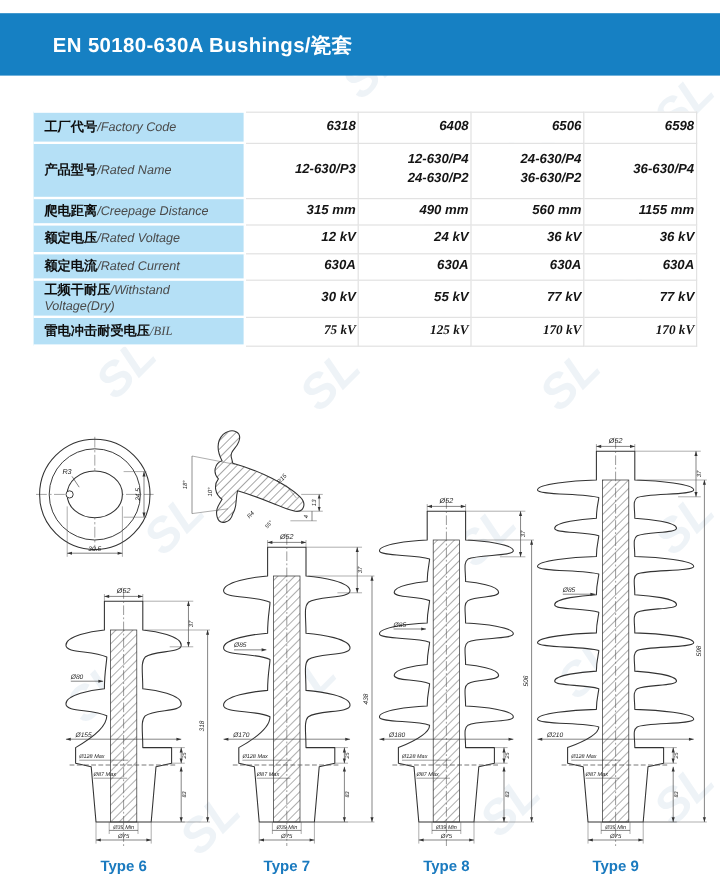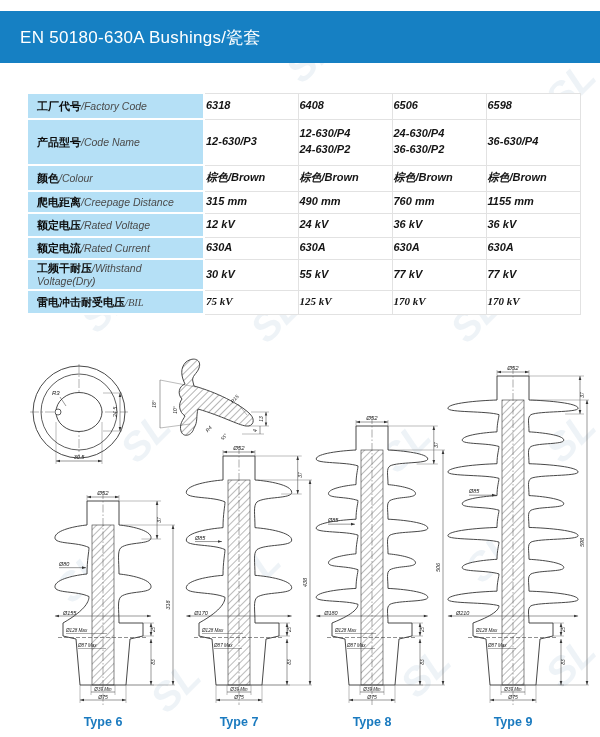--- a/index.html
+++ b/index.html
@@ -10,34 +10,34 @@
   .watermark{
     position:absolute;font-weight:bold;font-style:italic;font-size:40px;
     color:rgba(150,180,205,0.16);transform:rotate(-45deg);pointer-events:none;
     font-family:"Liberation Sans",sans-serif;z-index:0;
   }
   .header-band{
     position:absolute;left:0;top:11px;width:600px;height:52px;background:#1680c3;
     display:flex;align-items:center;z-index:2;
   }
   .header-band .title{
-    color:#ffffff;font-size:17px;font-weight:normal;margin-left:20px;letter-spacing:.3px;
+    color:#ffffff;font-size:17px;font-weight:bold;margin-left:44px;letter-spacing:.3px;
   }
   table.spec{
     position:absolute;left:28px;top:92px;width:552px;border-collapse:collapse;
     table-layout:fixed;z-index:2;
   }
   td.lbl{
     background:#b5e0f6;border:2px solid #ffffff;border-left:none;
     padding:2px 4px 2px 9px;font-size:11px;line-height:1.15;vertical-align:middle;
   }
   td.lbl .zh{font-weight:bold;color:#0d0d0d;}
   td.lbl .en{font-style:italic;color:#4a4a4a;font-size:10.5px;}
   td.val{
-    border:1px solid #e2e2e2;text-align:left;vertical-align:middle;
+    border:1px solid #e2e2e2;text-align:right;vertical-align:middle;
     font-weight:bold;font-style:italic;font-size:11px;color:#141414;
     white-space:pre-line;line-height:1.45;background:#ffffff;
   }
   .drawing{position:absolute;z-index:1;}
   .bushing{position:absolute;bottom:30px;z-index:1;}
   .type-label{
     position:absolute;bottom:8px;text-align:center;font-weight:bold;
     font-size:12.5px;color:#1a7abf;z-index:2;
   }
   svg text{font-family:"Liberation Sans",sans-serif;}
@@ -81,40 +81,33 @@
   </colgroup>
   <tbody id="spec-body">
       <tr style="height: 26px; padding-left: 23px;">
         <td class="lbl"><span class="zh">工厂代号</span><span class="en">/Factory Code</span></td>
         <td class="val">6318</td>
         <td class="val">6408</td>
         <td class="val">6506</td>
         <td class="val">6598</td>
       </tr>
       <tr style="height: 46px;">
-        <td class="lbl"><span class="zh">产品型号</span><span class="en">/Code Name</span></td>
+        <td class="lbl"><span class="zh">产品型号</span><span class="en">/Rated Name</span></td>
         <td class="val">12-630/P3</td>
         <td class="val">12-630/P4
 24-630/P2</td>
         <td class="val">24-630/P4
 36-630/P2</td>
         <td class="val">36-630/P4</td>
       </tr>
-      <tr style="height: 26px;">
-        <td class="lbl"><span class="zh">颜色</span><span class="en">/Colour</span></td>
-        <td class="val">棕色/Brown</td>
-        <td class="val">棕色/Brown</td>
-        <td class="val">棕色/Brown</td>
-        <td class="val">棕色/Brown</td>
-      </tr>
       <tr style="height: 22px; margin-left: 47px;">
         <td class="lbl"><span class="zh">爬电距离</span><span class="en">/Creepage Distance</span></td>
         <td class="val">315 mm</td>
         <td class="val">490 mm</td>
-        <td class="val">760 mm</td>
+        <td class="val">560 mm</td>
         <td class="val">1155 mm</td>
       </tr>
       <tr style="height: 24px;">
         <td class="lbl"><span class="zh">额定电压</span><span class="en">/Rated Voltage</span></td>
         <td class="val">12 kV</td>
         <td class="val">24 kV</td>
         <td class="val">36 kV</td>
         <td class="val">36 kV</td>
       </tr>
       <tr style="height: 22px; padding-left: 28px;">

